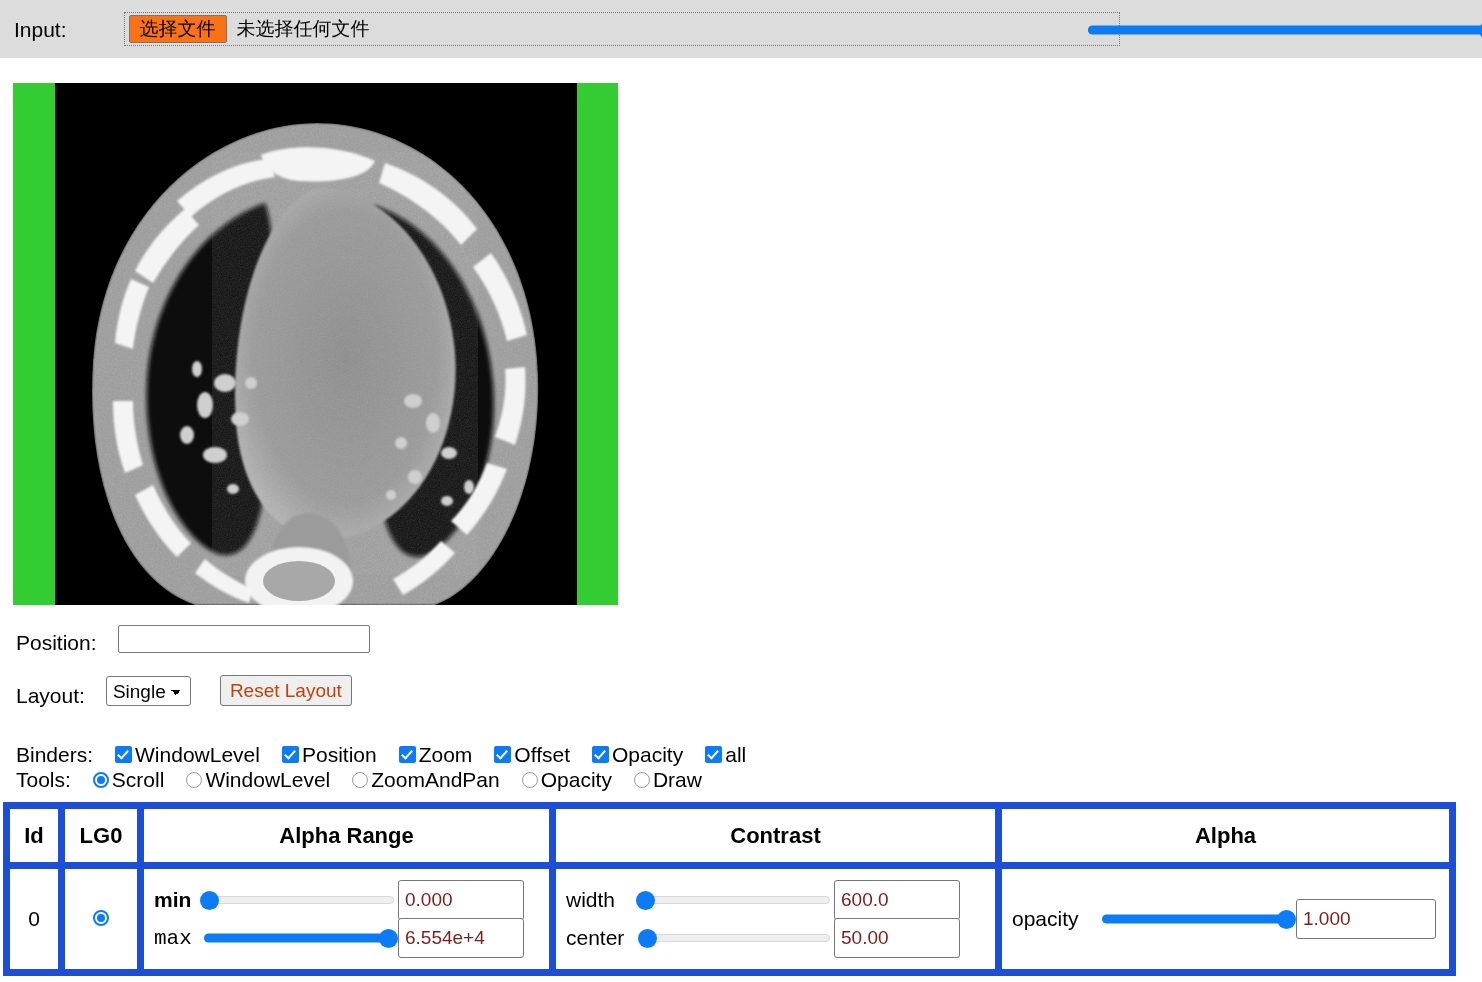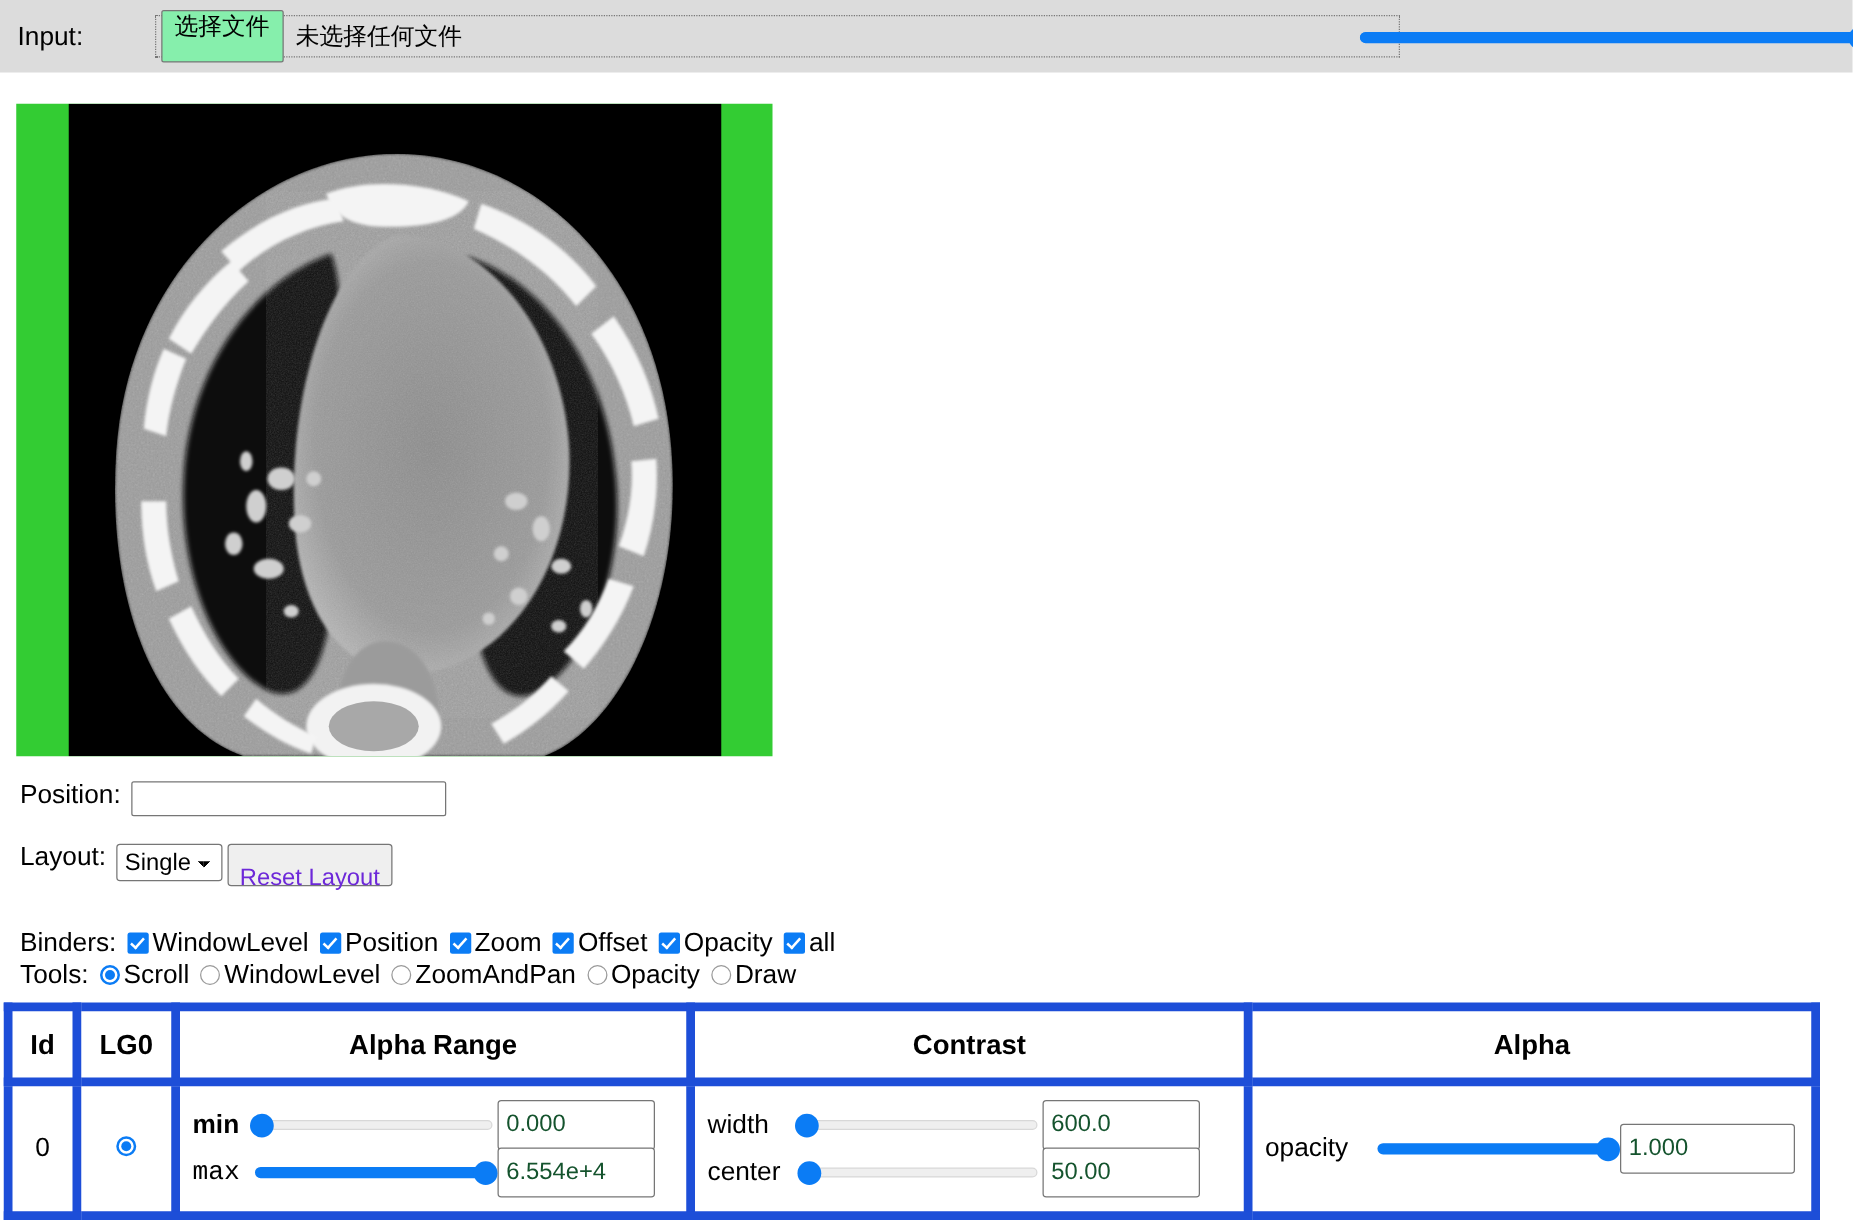--- a/index.html
+++ b/index.html
@@ -30,25 +30,25 @@
   }
   .file-input {
     display: inline-flex;
     align-items: center;
     height: 34px;
     border: 1px dotted #777;
     padding: 0 4px 0 4px;
     width: 996px;
   }
   .file-btn {
-    background: #86efac;
+    background: #f97316;
     border: 1px solid #767676;
     border-radius: 2px;
     font-size: 19px;
-    padding: 2px 10px 17px 10px;
+    padding: 2px 10px 2px 10px;
     font-family: "DejaVu Sans", sans-serif;
     color: #000;
     line-height: 1.15;
     cursor: pointer;
   }
   .file-name {
     font-size: 19px;
     margin-left: 10px;
     color: #000;
     font-family: "DejaVu Sans", sans-serif;
@@ -119,23 +119,24 @@
   }
   #ct-image svg { display: block; }
 
   
   .ctl-row {
     position: absolute;
     left: 16px;
     font-size: 21px;
     color: #000;
     display: flex;
-    align-items: flex-start;
+    align-items: flex-end;
     white-space: nowrap;
     line-height: 1;
+    gap: 13px;
   }
   #row-position { top: 625px; }
   #row-layout   { top: 675px; }
   #row-binders  { top: 724px; margin-top: 20px; }
   #row-tools    { top: 769px; }
 
   .text-input {
     border: 1px solid #767676;
     border-radius: 2px;
     background: #fff;
@@ -163,29 +164,29 @@
     background-image:
       linear-gradient(45deg, transparent 50%, #000 50%),
       linear-gradient(135deg, #000 50%, transparent 50%);
     background-position:
       calc(100% - 14px) 13px,
       calc(100% - 9px) 13px;
     background-size: 5px 5px, 5px 5px;
     background-repeat: no-repeat;
   }
   .btn {
-    margin-left: 4px;
+    margin-left: 16px;
     height: 31px;
     font-size: 19px;
     border: 1px solid #767676;
     border-radius: 3px;
     background: #efefef;
-    padding: 16px 9px;
+    padding: 4px 9px;
     font-family: "Liberation Sans", sans-serif;
-    color: #6d28d9;
+    color: #c2410c;
     cursor: pointer;
   }
 
   .cb-item, .rd-item {
     display: inline-flex;
     align-items: center;
     margin-left: 9px;
   }
   .cb-item:first-of-type, .rd-item:first-of-type { margin-left: 8px; }
   .cb-item span.lbl, .rd-item span.lbl { margin-left: 3px; }
@@ -283,21 +284,21 @@
   }
   .num-box {
     border: 1px solid #767676;
     border-radius: 3px;
     background: #fff;
     height: 40px;
     font-size: 19px;
     display: flex;
     align-items: center;
     padding: 0 6px;
-    color: #14532d;
+    color: #7f1d1d;
     font-family: "Liberation Sans", sans-serif;
   }
 </style>
 </head>
 <body>
 
 <div id="input-bar">
   <span class="bar-label">Input:</span>
   <span class="file-input">
     <button class="file-btn">选择文件</button>

